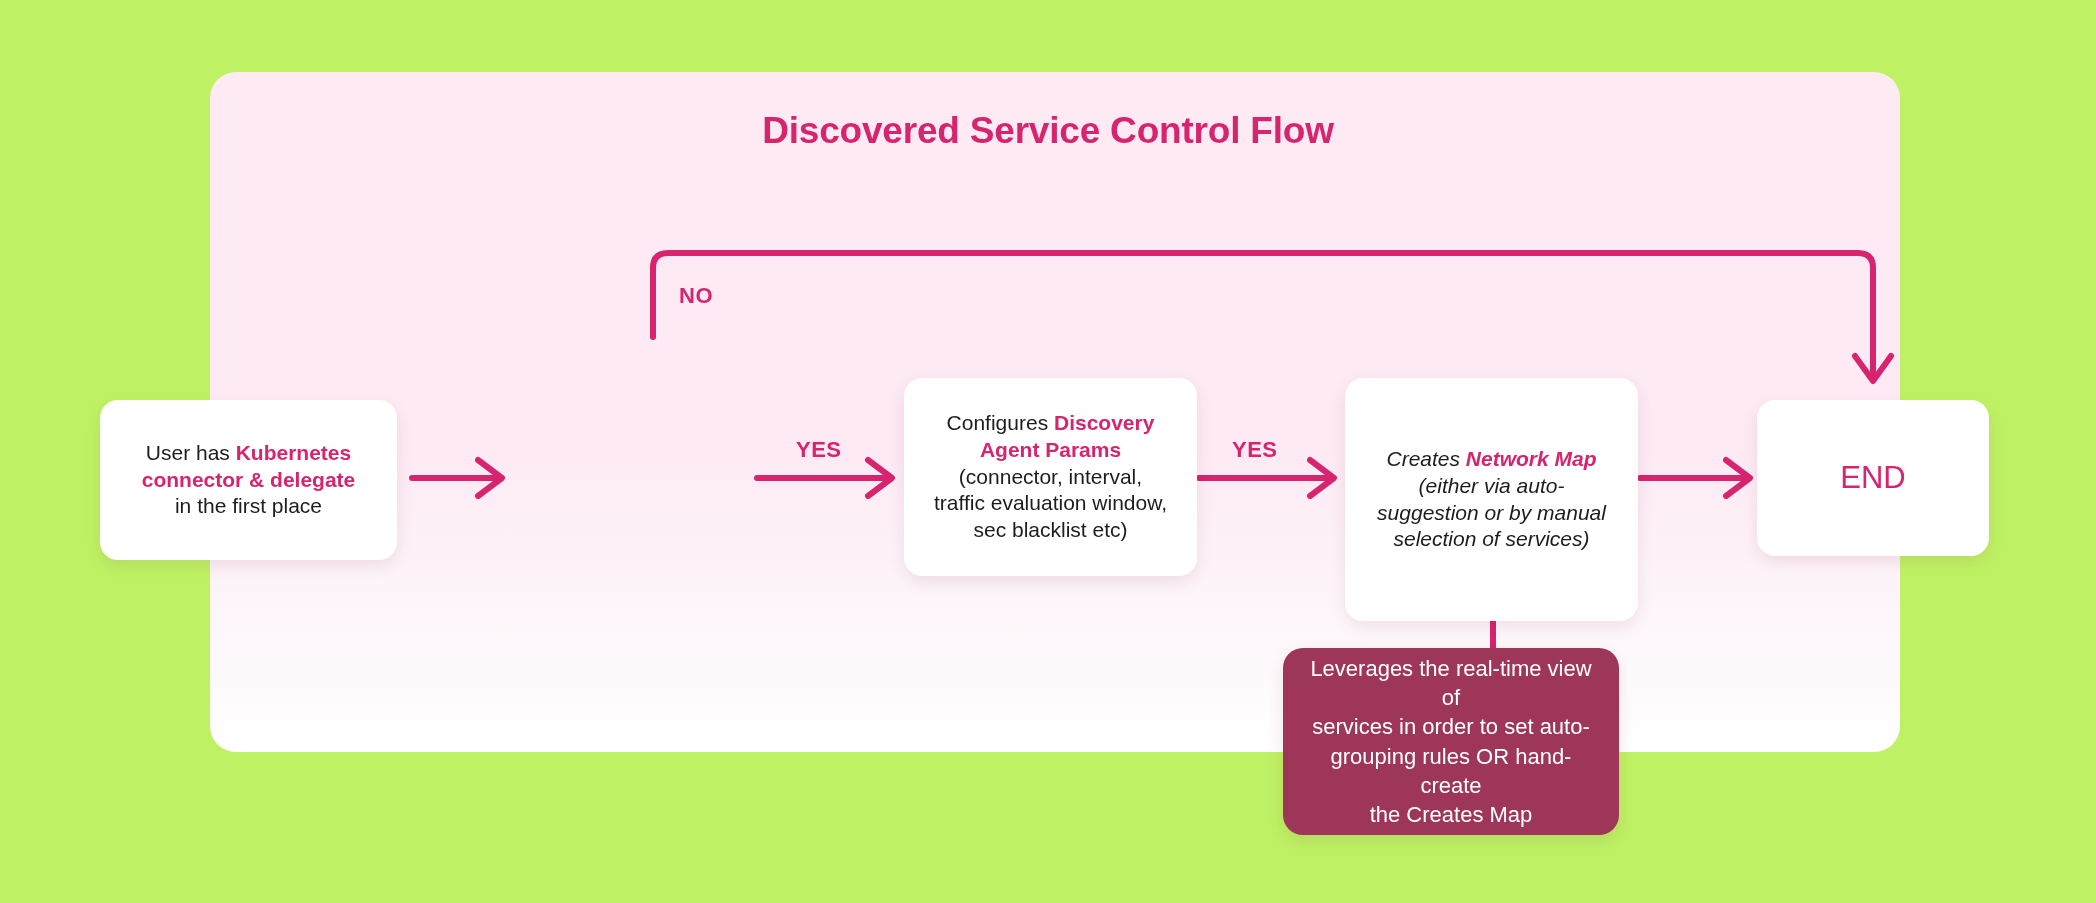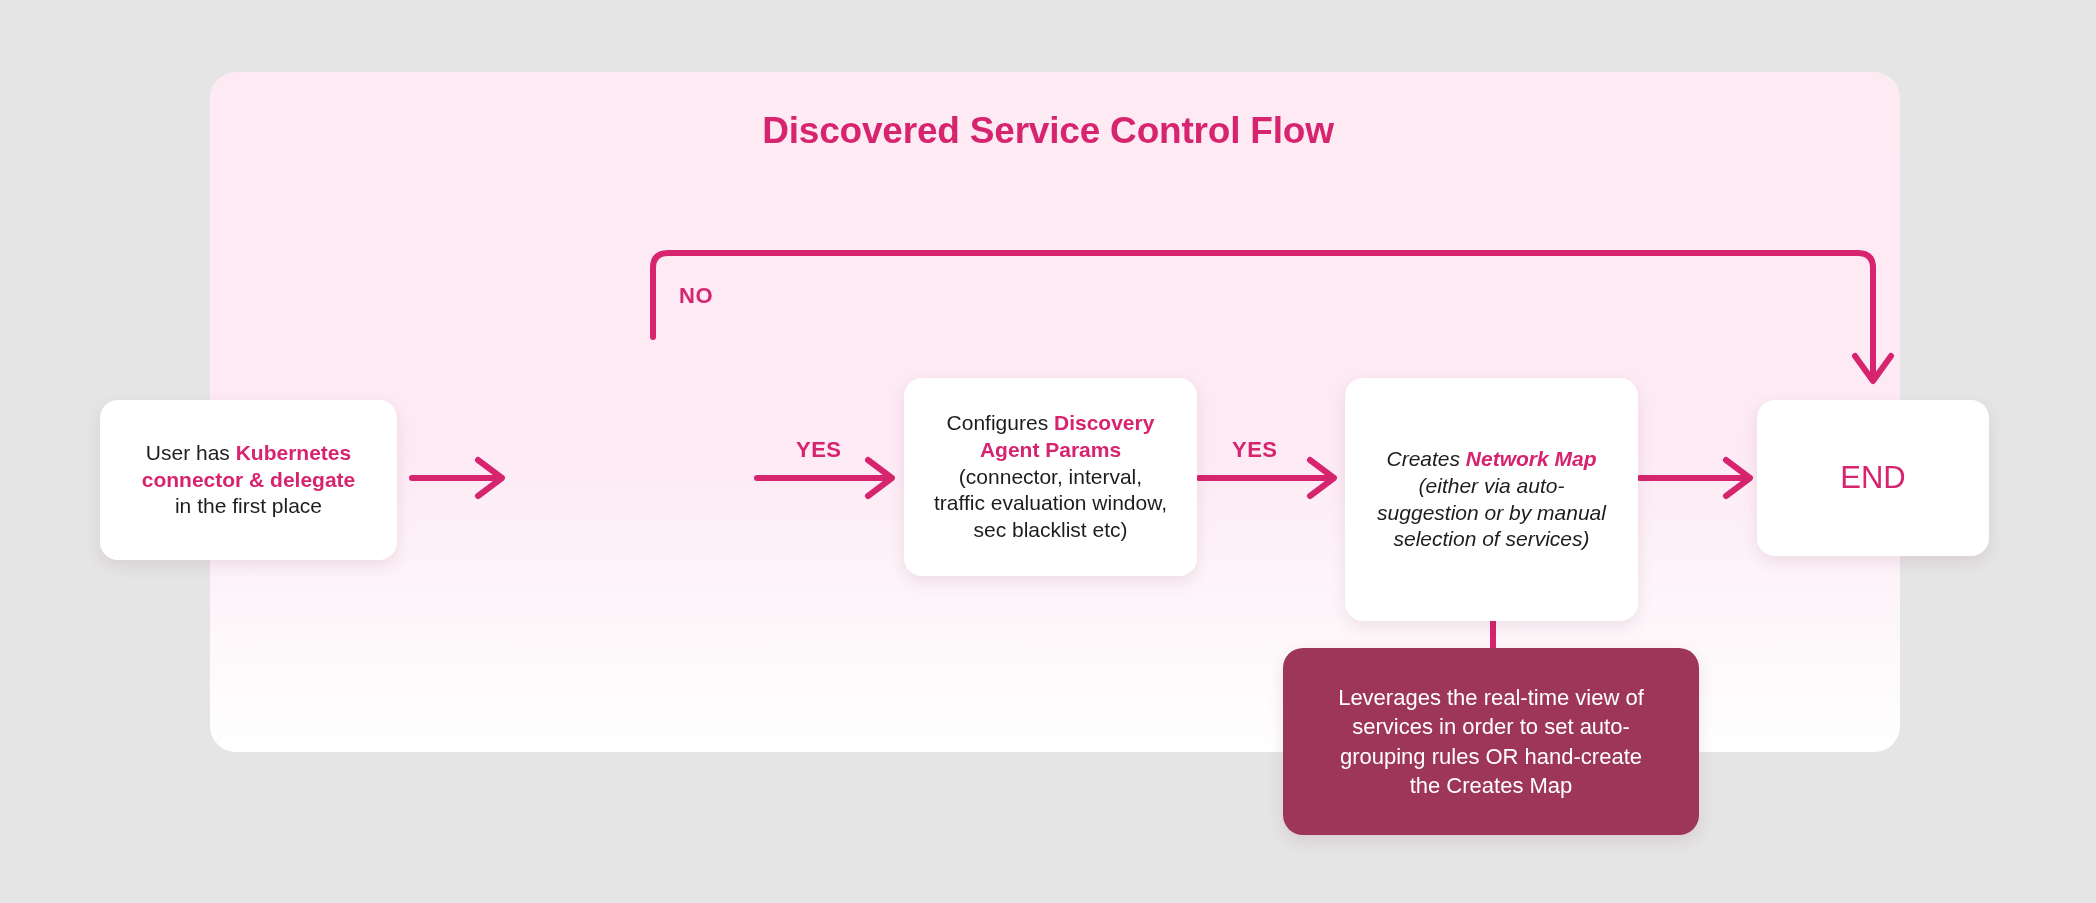--- a/index.html
+++ b/index.html
@@ -10,21 +10,21 @@
   body {
     width: 2096px;
     height: 903px;
     font-family: "Liberation Sans", sans-serif;
     overflow: hidden;
   }
   #stage {
     position: relative;
     width: 2096px;
     height: 903px;
-    background: #e5e5e5;
+    background: #bef264;
   }
   
   #panel {
     position: absolute;
     left: 210px;
     top: 72px;
     width: 1690px;
     height: 680px;
     border-radius: 26px;
     background: linear-gradient(180deg, #fdeaf3 0%, #fdeaf4 56%, #fdf6fa 80%, #ffffff 100%);
@@ -95,21 +95,21 @@
     z-index: 2;
     font-size: 20px;
     line-height: 1.30;
     color: #1d1d1f;
     width: 172px;
   }
   
   #node-note {
     left: 1283px;
     top: 648px;
-    width: 416px;
+    width: 336px;
     height: 187px;
     background: #9e3659;
     border-radius: 20px;
     color: #ffffff;
     font-size: 22px;
     line-height: 1.32;
     padding: 10px 26px;
     box-shadow: 0 6px 16px rgba(120, 30, 70, 0.12);
   }
   

